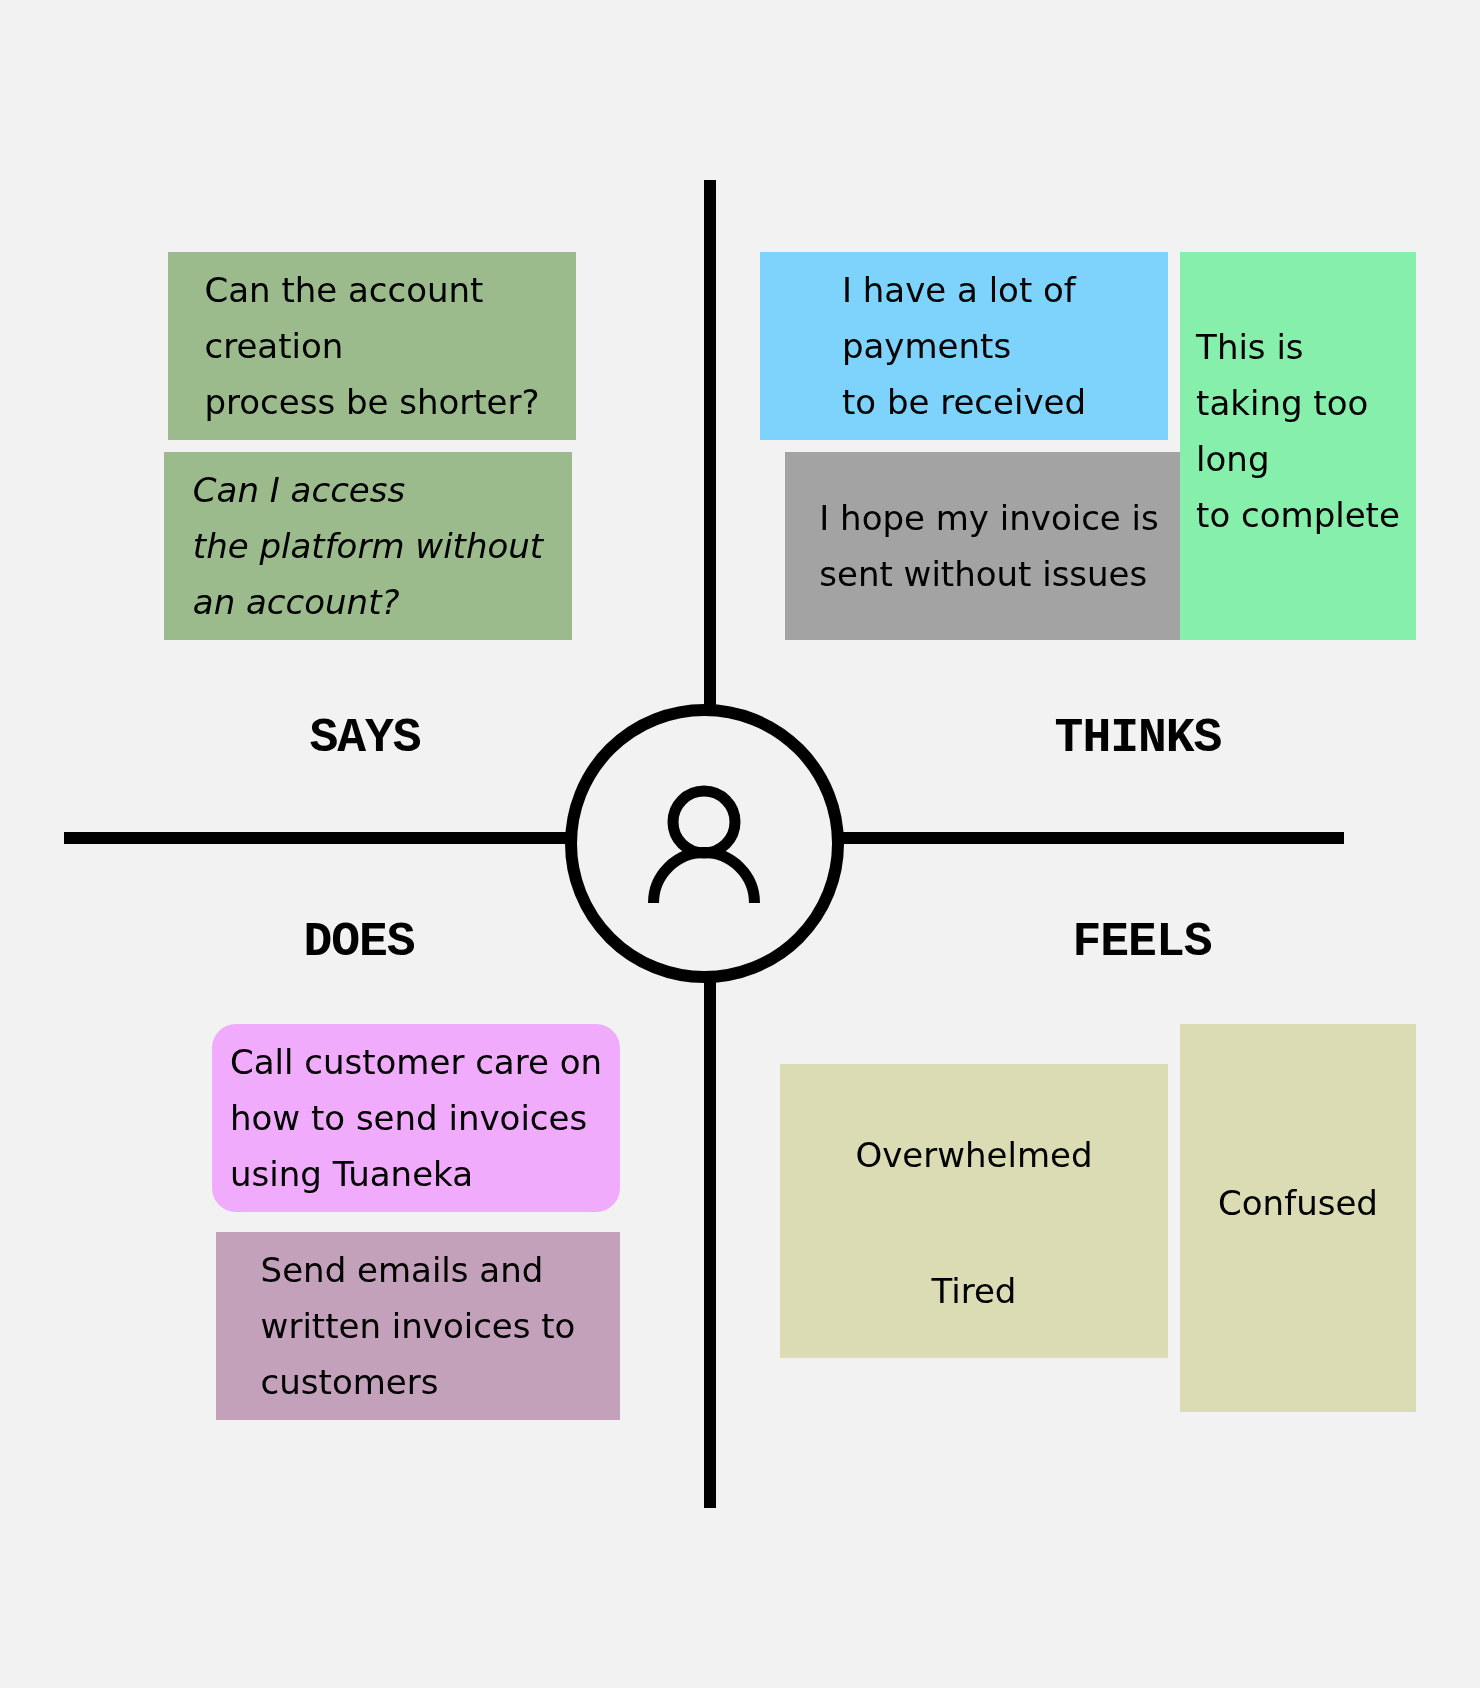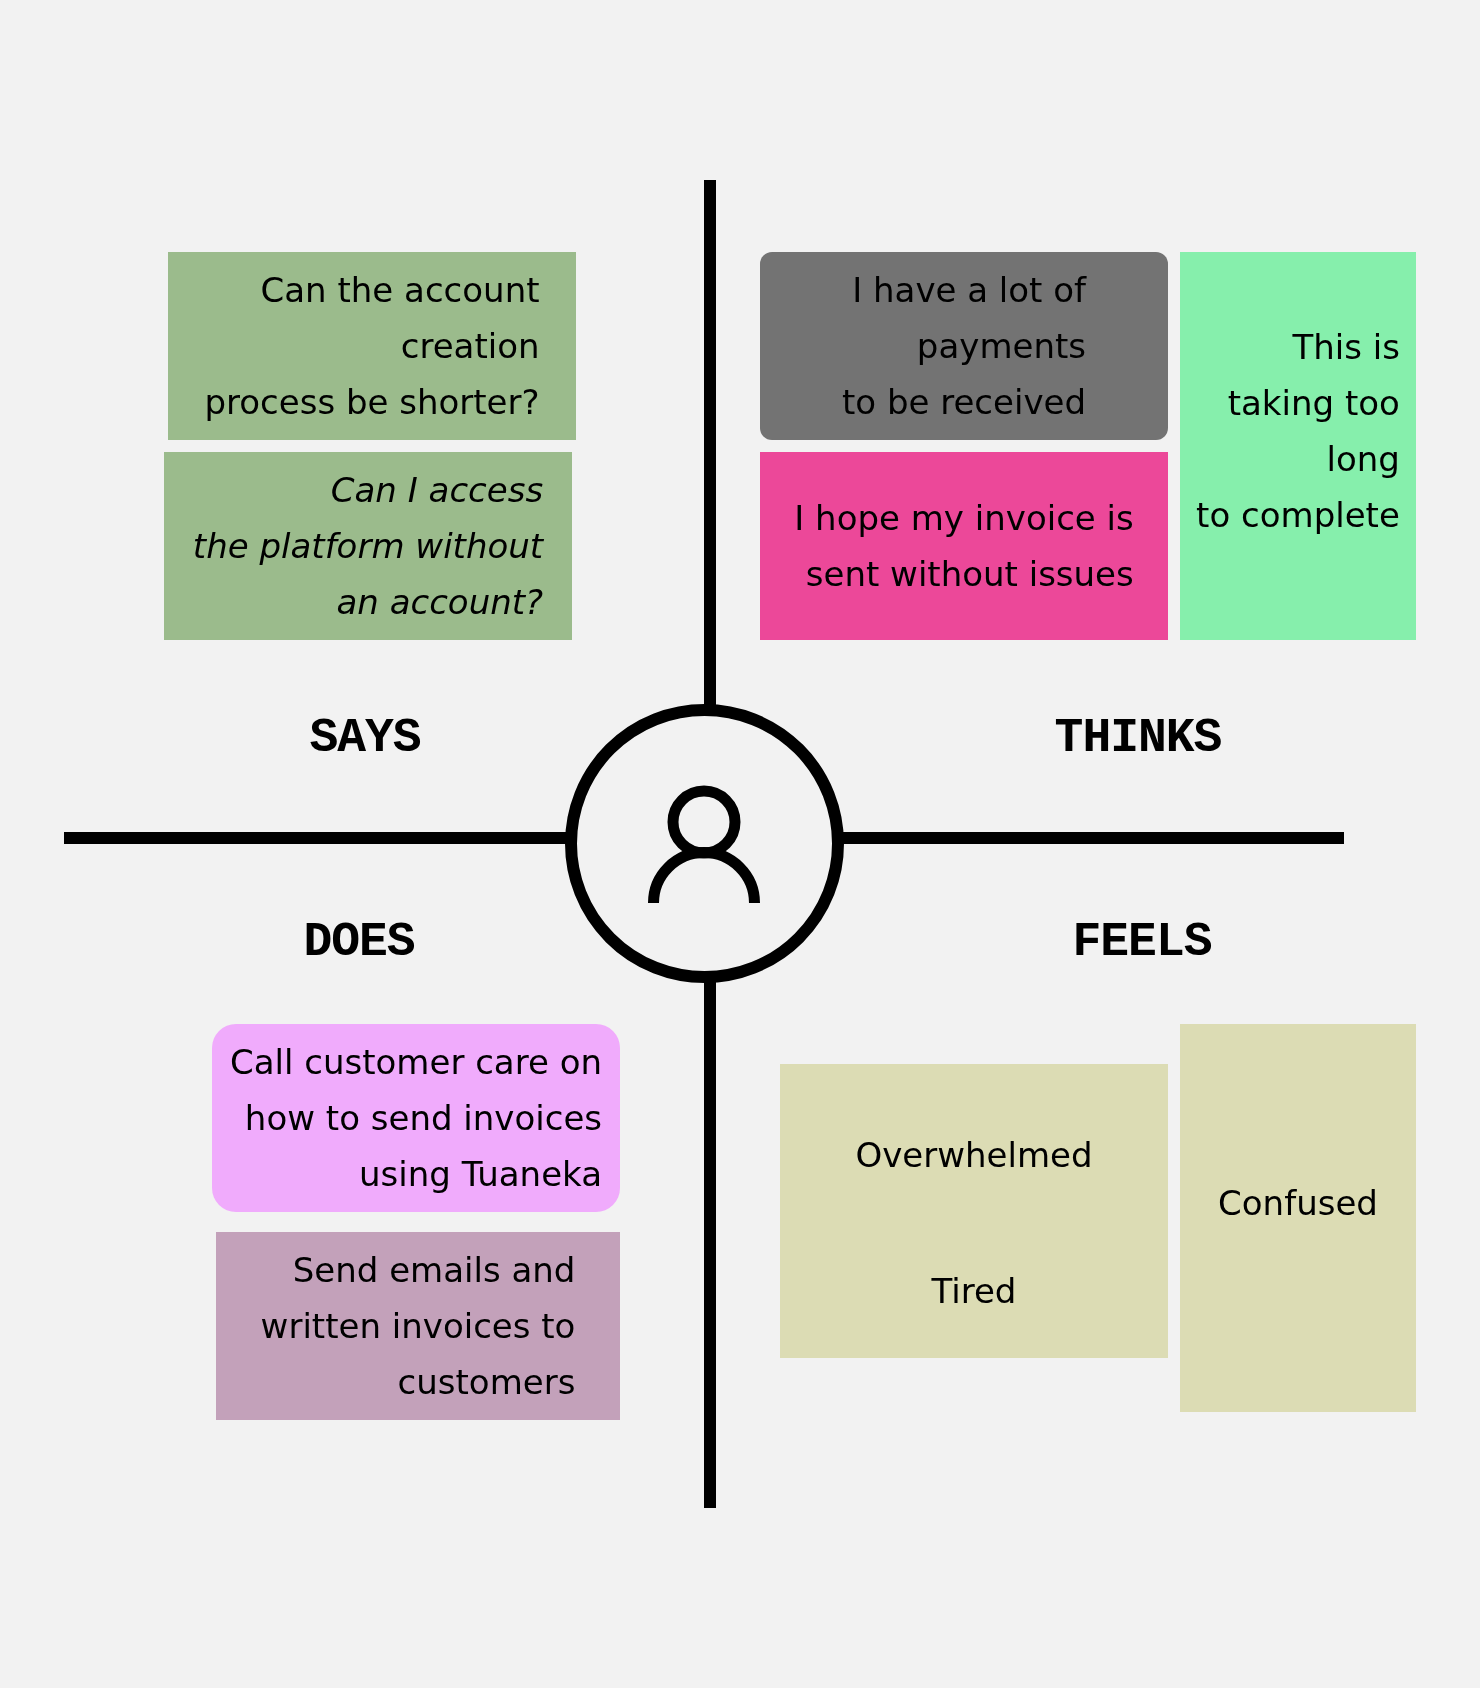--- a/index.html
+++ b/index.html
@@ -44,21 +44,21 @@
     #label-says { left: 165px; top: 698px; }
     #label-thinks { left: 938px; top: 698px; }
     #label-does { left: 159px; top: 902px; }
     #label-feels { left: 942px; top: 902px; }
 
     .note {
       position: absolute;
       display: flex;
       align-items: center;
       justify-content: center;
-      text-align: right;
+      text-align: left;
       font-family: "DejaVu Sans", sans-serif;
       font-size: 34px;
       line-height: 56px;
       white-space: pre-line;
       box-sizing: border-box;
       padding: 0 6px;
     }
     .note.says { background: #9bbb8c; }
     .note.thinks { background: #a8a3c3; }
     .note.does { background: #c3a1ba; }
@@ -95,24 +95,24 @@
   <div class="quadrant-label" id="label-does">DOES</div>
   <div class="quadrant-label" id="label-feels">FEELS</div>
 
   <div class="note says" id="note-says-1" style="background: rgb(155, 187, 140);">Can the account
 creation
 process be shorter?</div>
   <div class="note says" id="note-says-2" style="background: rgb(155, 187, 140); font-style: italic;">Can I access
 the platform without
 an account?</div>
 
-  <div class="note thinks" id="note-thinks-1" style="background: #737373; border-radius: 12px;">I have a lot of
+  <div class="note thinks" id="note-thinks-1" style="background: #7dd3fc;">I have a lot of
 payments
 to be received</div>
-  <div class="note thinks" id="note-thinks-2" style="background: #ec4899;">I hope my invoice is
+  <div class="note thinks" id="note-thinks-2" style="background: #a3a3a3; margin-left: 25px;">I hope my invoice is
 sent without issues</div>
   <div class="note thinks" id="note-thinks-3" style="background: #86efac;">This is
 taking too
 long
 to complete</div>
 
   <div class="note does" id="note-does-1" style="background: #f0abfc; border-radius: 24px;">Call customer care on
 how to send invoices
 using Tuaneka</div>
   <div class="note does" id="note-does-2" style="background: rgb(195, 161, 186);">Send emails and

